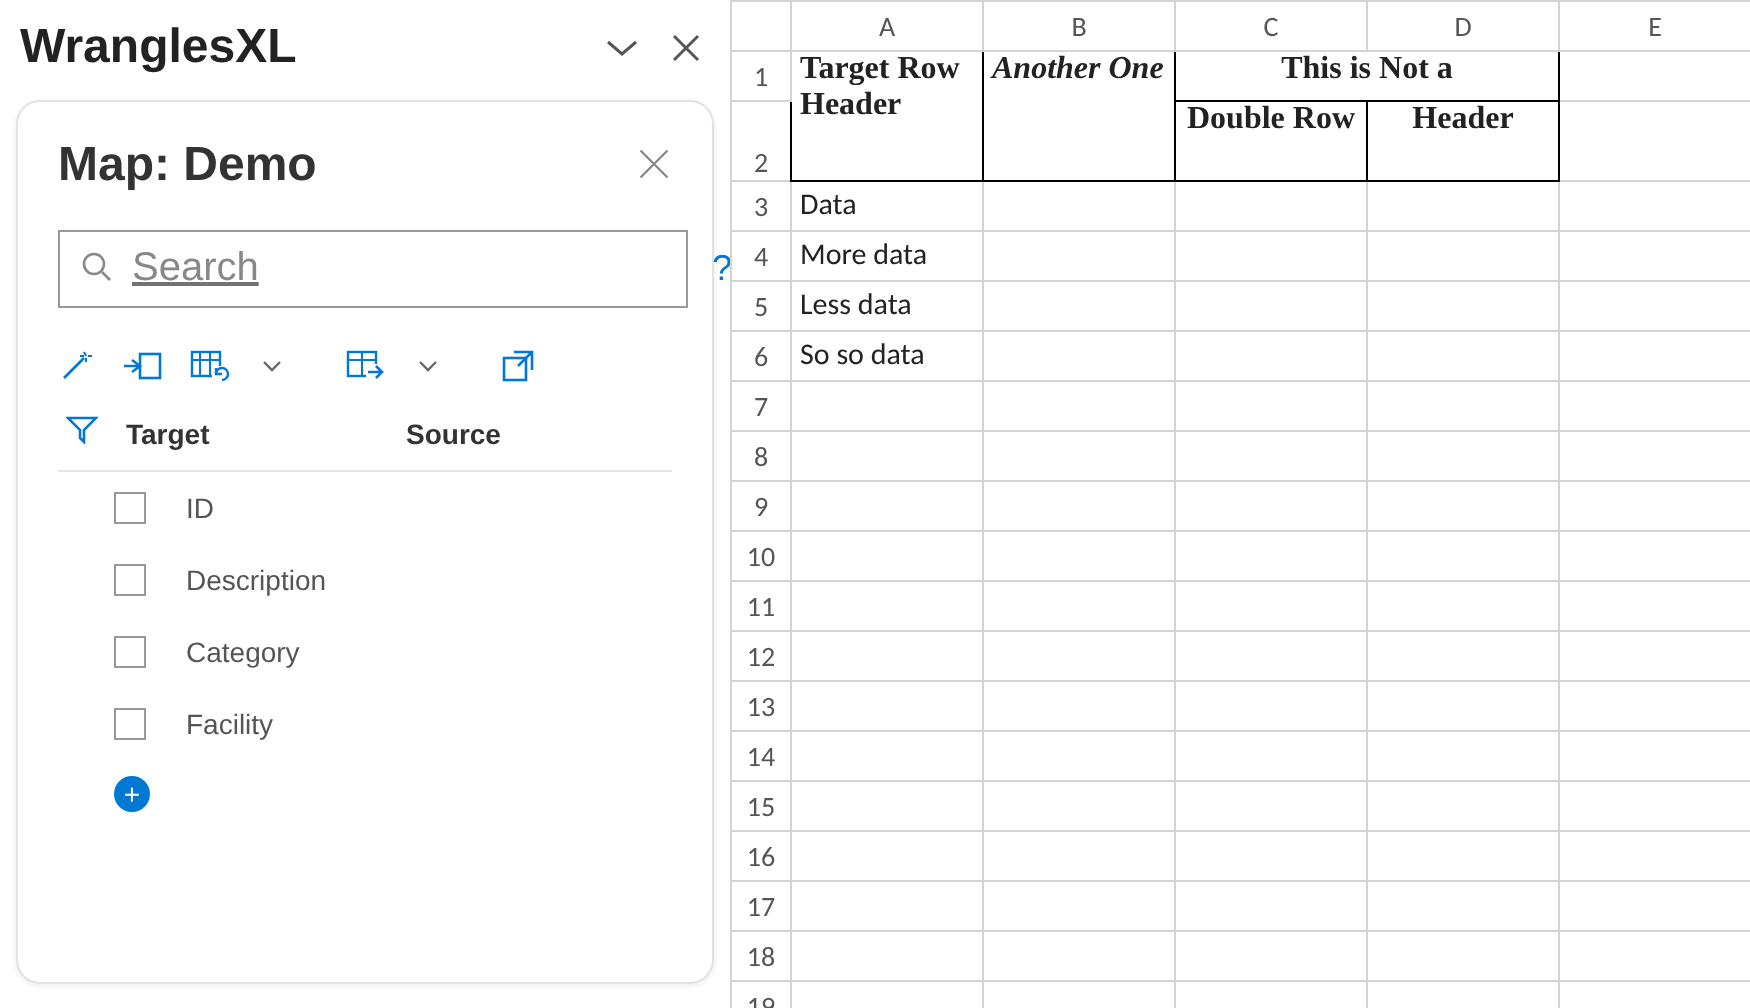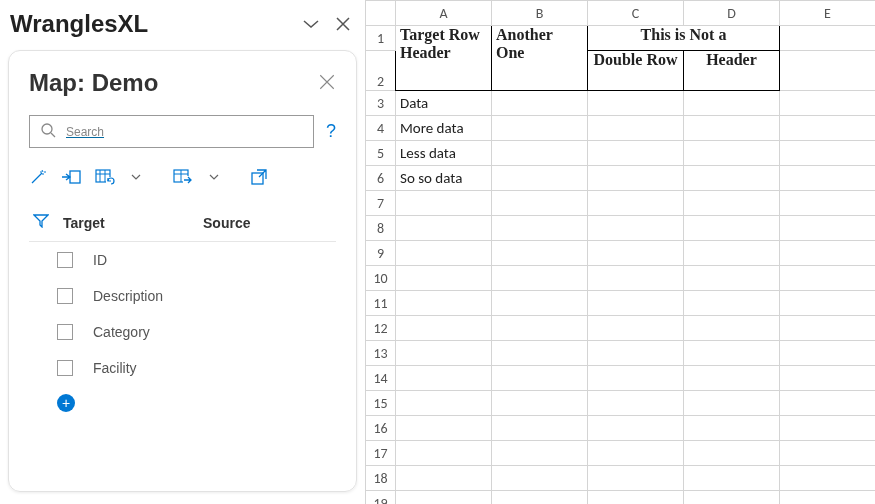--- a/index.html
+++ b/index.html
@@ -14,31 +14,31 @@
   .hdr-icons span { cursor:pointer; color:#555; display:flex; align-items:center; justify-content:center; }
 
   .card { border:1px solid #e2e2e2; border-radius:12px; margin-top:12px; padding:18px 20px 20px 20px; box-shadow:0 1px 3px rgba(0,0,0,0.08); height:calc(100% - 50px); }
 
   .card-header { display:flex; align-items:center; justify-content:space-between; }
   .card-title { font-size:24px; font-weight:600; color:#333; }
   .card-close { color:#777; cursor:pointer; }
 
   .search-row { display:flex; align-items:center; gap:12px; margin-top:18px; }
   .search-box { flex:1; display:flex; align-items:center; gap:8px; border:1px solid #999; padding:6px 10px; color:#777; }
-  .search-box input { border:none; outline:none; flex:1; font-size:12px; color:#0369a1; background:transparent;text-decoration:underline; }
+  .search-box input { border:none; outline:none; flex:1; font-size:20px; color:#737373; background:transparent;text-decoration:underline; }
   .search-box input::placeholder { color:#888; }
   .help-icon { color:#0078d4; font-size:18px; cursor:pointer; }
 
   .toolbar { display:flex; align-items:center; gap:14px; margin-top:20px; color:#0078d4; }
   .toolbar .tbtn { cursor:pointer; display:flex; align-items:center; }
   .toolbar .sep { color:#bbb; padding:0 2px; }
   .toolbar svg { display:block; }
   .chev { margin-left:2px; }
 
-  .map-table { margin-top:24px; }
+  .map-table { margin-top:12px; }
   .map-head { display:flex; align-items:center; padding:4px 0 10px 28px; border-bottom:1px solid #e6e6e6; font-weight:600; color:#333; }
   .map-head .filter { width:30px; margin-left:-24px; color:#0078d4; cursor:pointer; }
   .map-head .col-target { flex:0 0 140px; }
   .map-head .col-source { flex:1; }
 
   .map-row { display:flex; align-items:center; padding:10px 0 10px 28px; color:#555; }
   .map-row .cb { width:16px; height:16px; border:1px solid #999; margin-right:20px; cursor:pointer; }
   .map-row .label { flex:1; }
 
   .add-btn { width:18px; height:18px; border-radius:50%; background:#0078d4; color:#fff; display:flex; align-items:center; justify-content:center; font-size:14px; margin:8px 0 0 28px; cursor:pointer; }
@@ -205,21 +205,21 @@
         <th class="colhdr">A</th>
         <th class="colhdr">B</th>
         <th class="colhdr">C</th>
         <th class="colhdr">D</th>
         <th class="colhdr">E</th>
       </tr>
 
       <tr>
         <th class="rownum">1</th>
         <td class="dh" rowspan="2" style="white-space:normal;">Target Row Header</td>
-        <td class="dh" rowspan="2" style="white-space:normal;">Another One</td>
+        <td class="dh" rowspan="2" style="white-space:normal;font-style:italic;">Another One</td>
         <td class="dh center" colspan="2">This is Not a</td>
         <td></td>
       </tr>
 
       <tr style="height:40px;">
         <th class="rownum" style="vertical-align:bottom;">2</th>
         <td class="dh center" style="white-space:normal;">Double Row</td>
         <td class="dh center">Header</td>
         <td></td>
       </tr>

